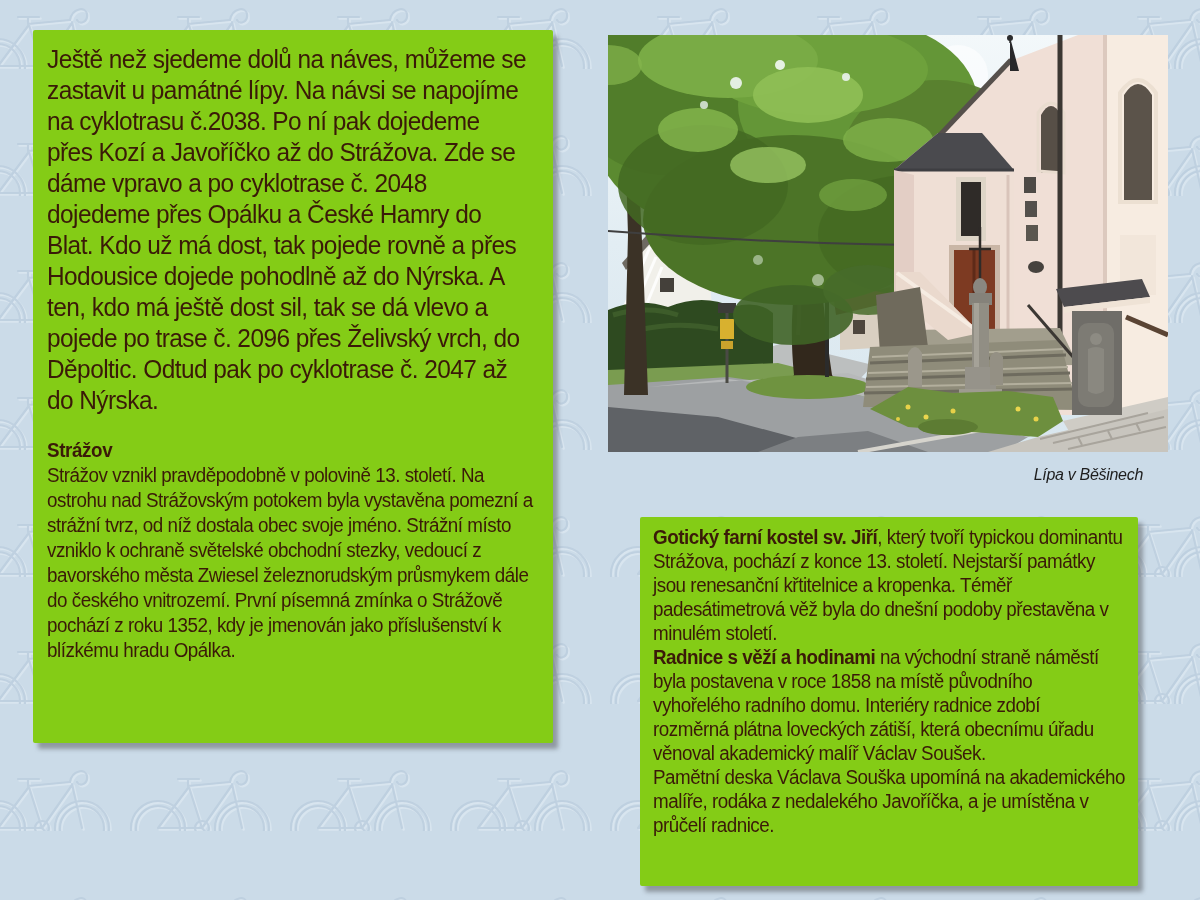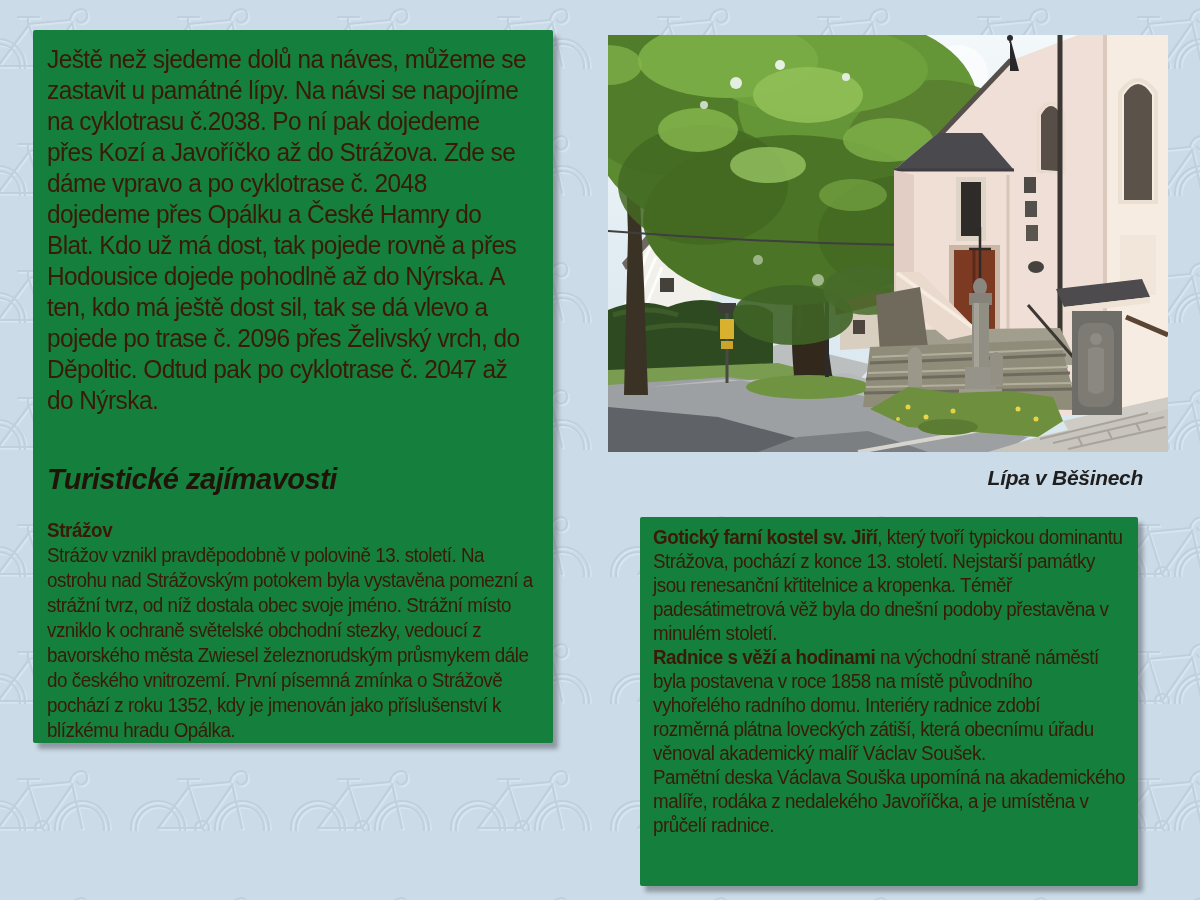--- a/index.html
+++ b/index.html
@@ -7,21 +7,21 @@
     position:relative;
     width:1200px;height:900px;
     background:#cbdbe8;
     overflow:hidden;
     font-family:"Liberation Sans", sans-serif;
   }
   .watermark{position:absolute;left:0;top:0;width:1200px;height:900px;z-index:0;}
 
   .panel{
     position:absolute;
-    background:#15803d;
+    background:#84cc16;
     box-shadow:5px 6px 4px rgba(95,98,104,.55);
     border-radius:2px;
     z-index:1;
     color:#3a1a08;
     overflow:hidden;
   }
   .panel-left{left:33px;top:30px;width:520px;height:713px;padding:14px 0 0 14px;box-sizing:border-box;}
   .panel-right{left:640px;top:517px;width:498px;height:369px;padding:8px 0 0 13px;box-sizing:border-box;}
 
   .narrow{transform:scaleX(.94);transform-origin:0 0;}
@@ -49,21 +49,21 @@
     white-space:pre-line;width:505px;margin:0;
   }
   .boldlead{font-weight:bold;}
 
   .photo{
     position:absolute;left:608px;top:35px;width:560px;height:417px;z-index:1;
     line-height:0;
   }
   .caption{
     position:absolute;top:466px;right:57px;z-index:1;
-    font-size:21px;font-weight:bold;font-style:italic;color:#1e1e1e;
+    font-size:16px;font-weight:normal;font-style:italic;color:#1e1e1e;
     letter-spacing:-.3px;
   }
 </style>
 </head>
 <body>
 
 <div class="slide">
 
   <svg class="watermark" width="1200" height="900" viewBox="0 0 1200 900" aria-hidden="true">
     <defs>
@@ -91,21 +91,20 @@
 na cyklotrasu č.2038. Po ní pak dojedeme
 přes Kozí a Javoříčko až do Strážova. Zde se
 dáme vpravo a po cyklotrase č. 2048
 dojedeme přes Opálku a České Hamry do
 Blat. Kdo už má dost, tak pojede rovně a přes
 Hodousice dojede pohodlně až do Nýrska. A
 ten, kdo má ještě dost sil, tak se dá vlevo a
 pojede po trase č. 2096 přes Želivský vrch, do
 Děpoltic. Odtud pak po cyklotrase č. 2047 až
 do Nýrska.</p>
-    <h2 class="section-heading">Turistické zajímavosti</h2>
     <div class="subhead narrow">Strážov</div>
     <p class="smallbody narrow">Strážov vznikl pravděpodobně v polovině 13. století. Na
 ostrohu nad Strážovským potokem byla vystavěna pomezní a
 strážní tvrz, od níž dostala obec svoje jméno. Strážní místo
 vzniklo k ochraně světelské obchodní stezky, vedoucí z
 bavorského města Zwiesel železnorudským průsmykem dále
 do českého vnitrozemí. První písemná zmínka o Strážově
 pochází z roku 1352, kdy je jmenován jako příslušenství k
 blízkému hradu Opálka.</p>
   </div>

